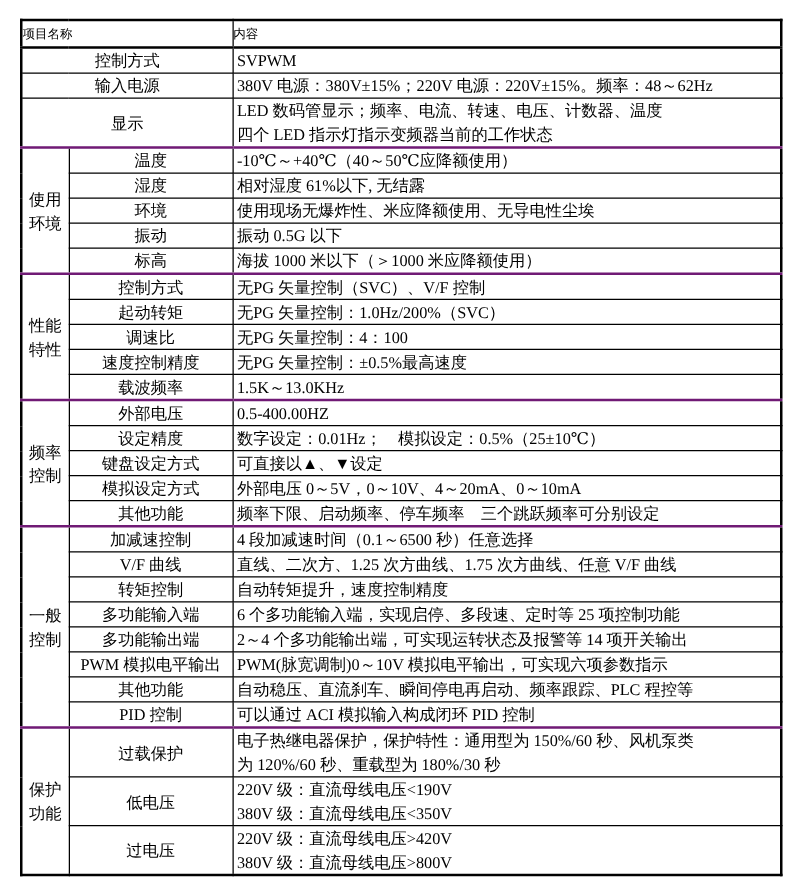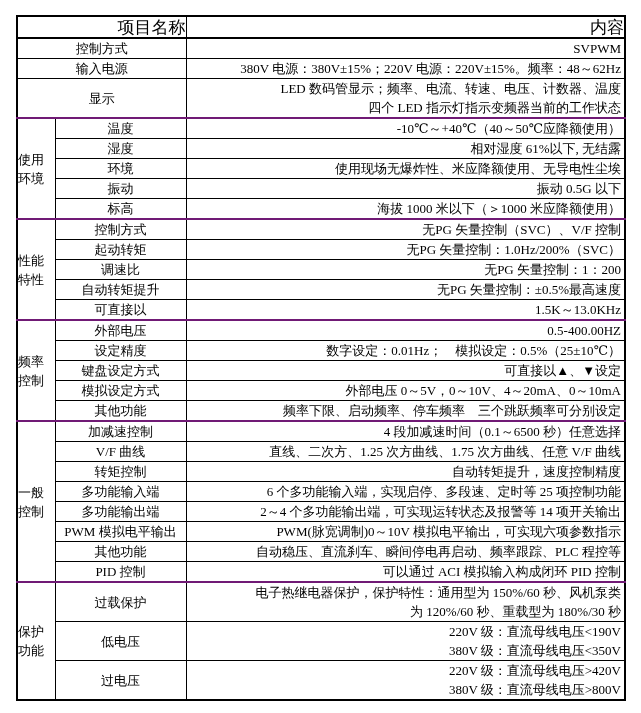--- a/index.html
+++ b/index.html
@@ -20,26 +20,26 @@
     border: 1px solid #000;
     line-height: 19px;
     padding: 0;
     vertical-align: middle;
     font-weight: normal;
     overflow: hidden;
   }
   .spec thead th {
     border-bottom: 2px solid #000;
     height: 20px;
-    text-align: right;
-    font-size: 17px;
+    text-align: left;
+    font-size: 10px;
   }
   td.item { text-align: center; height: 19px; white-space: pre-line; }
-  td.group { white-space: pre-line; }
-  td.content { text-align: right; padding: 0 3px; white-space: pre-line; }
+  td.group { text-align: center; white-space: pre-line; }
+  td.content { text-align: left; padding: 0 3px; white-space: pre-line; }
   tr.group-start td { border-top: 2px solid #701a75; }
 </style>
 </head>
 <body>
 
 <table class="spec">
   <colgroup>
     <col style="width:38px">
     <col style="width:131px">
     <col style="width:439px">
@@ -94,28 +94,28 @@
 特性</td>
       <td class="item">控制方式</td>
       <td class="content">无PG 矢量控制（SVC）、V/F 控制</td>
     </tr>
     <tr>
       <td class="item">起动转矩</td>
       <td class="content">无PG 矢量控制：1.0Hz/200%（SVC）</td>
     </tr>
     <tr>
       <td class="item">调速比</td>
-      <td class="content">无PG 矢量控制：1：200</td>
+      <td class="content">无PG 矢量控制：4：100</td>
     </tr>
     <tr>
-      <td class="item">自动转矩提升</td>
+      <td class="item">速度控制精度</td>
       <td class="content">无PG 矢量控制：±0.5%最高速度</td>
     </tr>
     <tr>
-      <td class="item">可直接以</td>
+      <td class="item">载波频率</td>
       <td class="content">1.5K～13.0KHz</td>
     </tr>
 
     <tr class="group-start">
       <td rowspan="5" class="group">频率
 控制</td>
       <td class="item">外部电压</td>
       <td class="content">0.5-400.00HZ</td>
     </tr>
     <tr>

